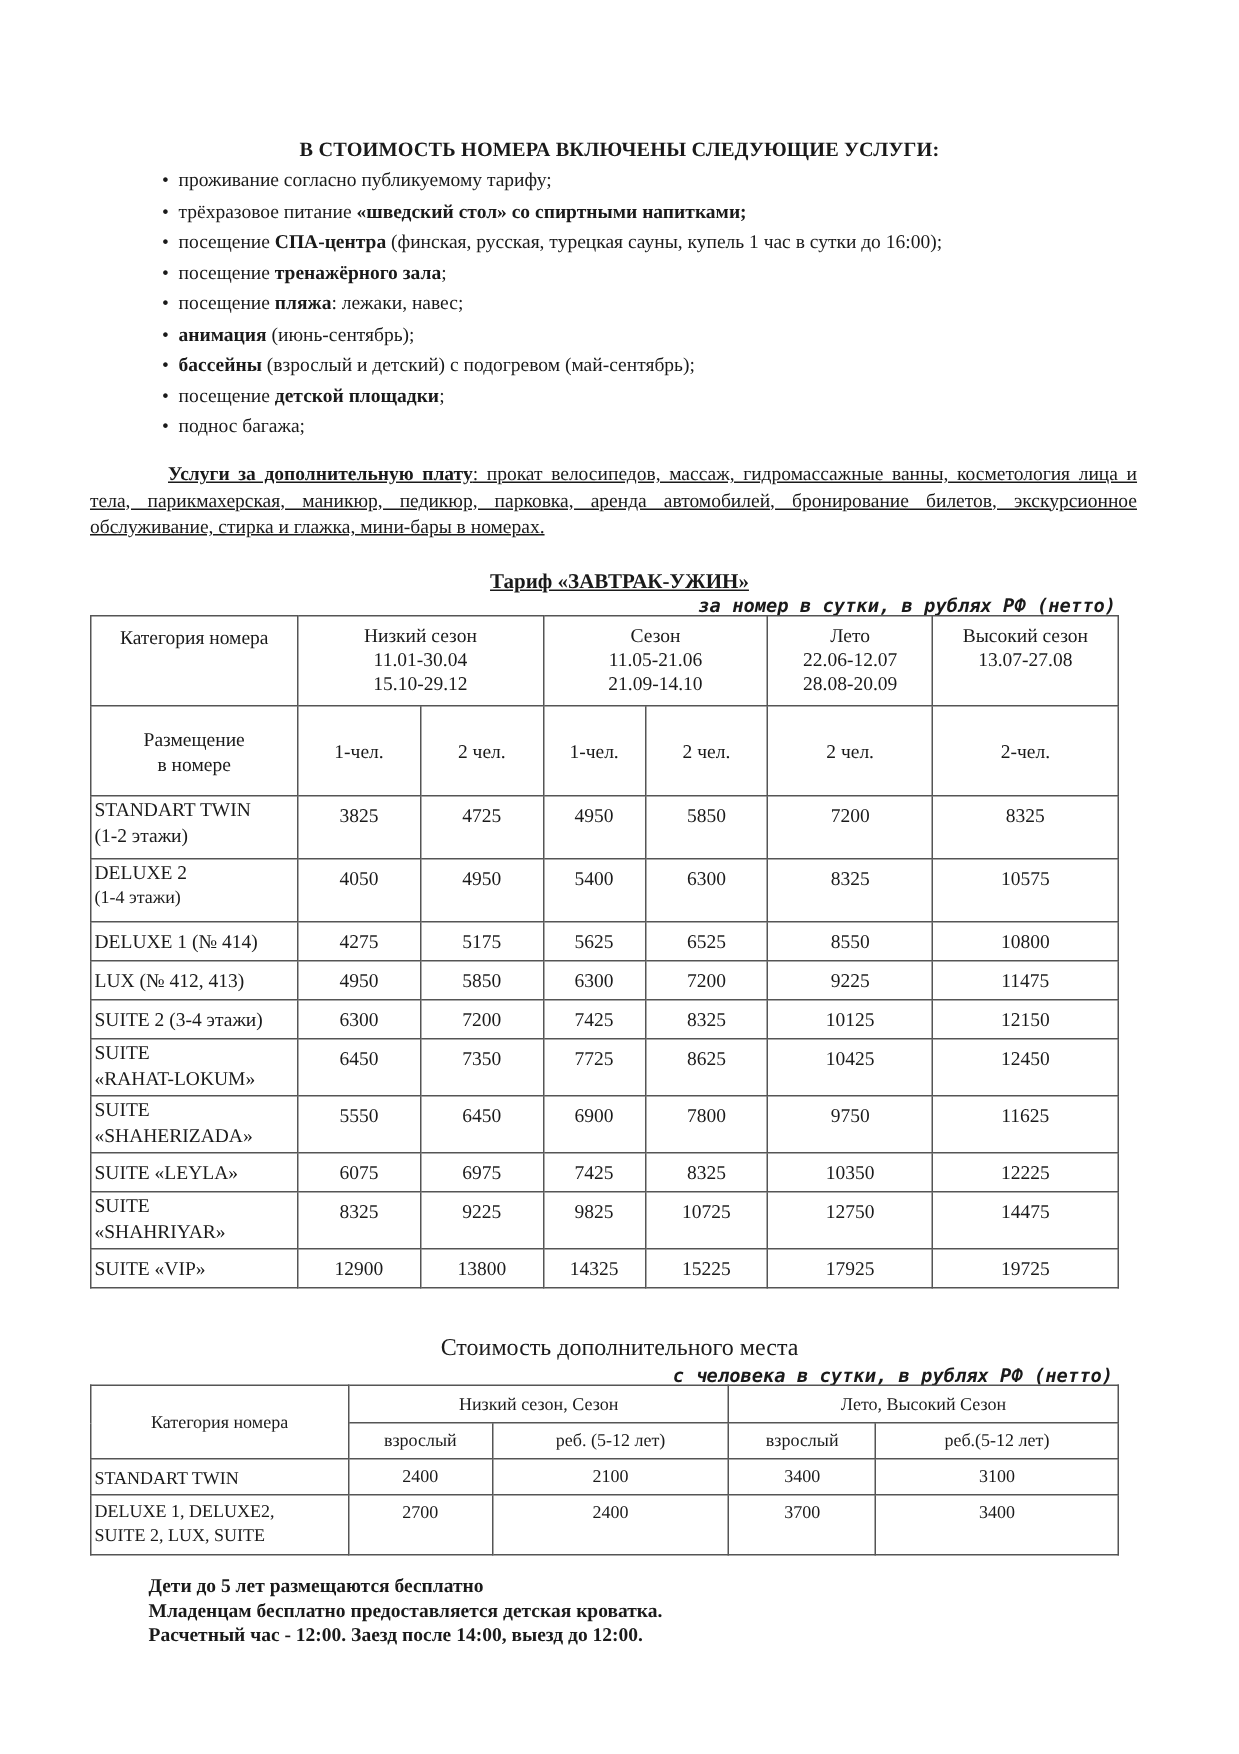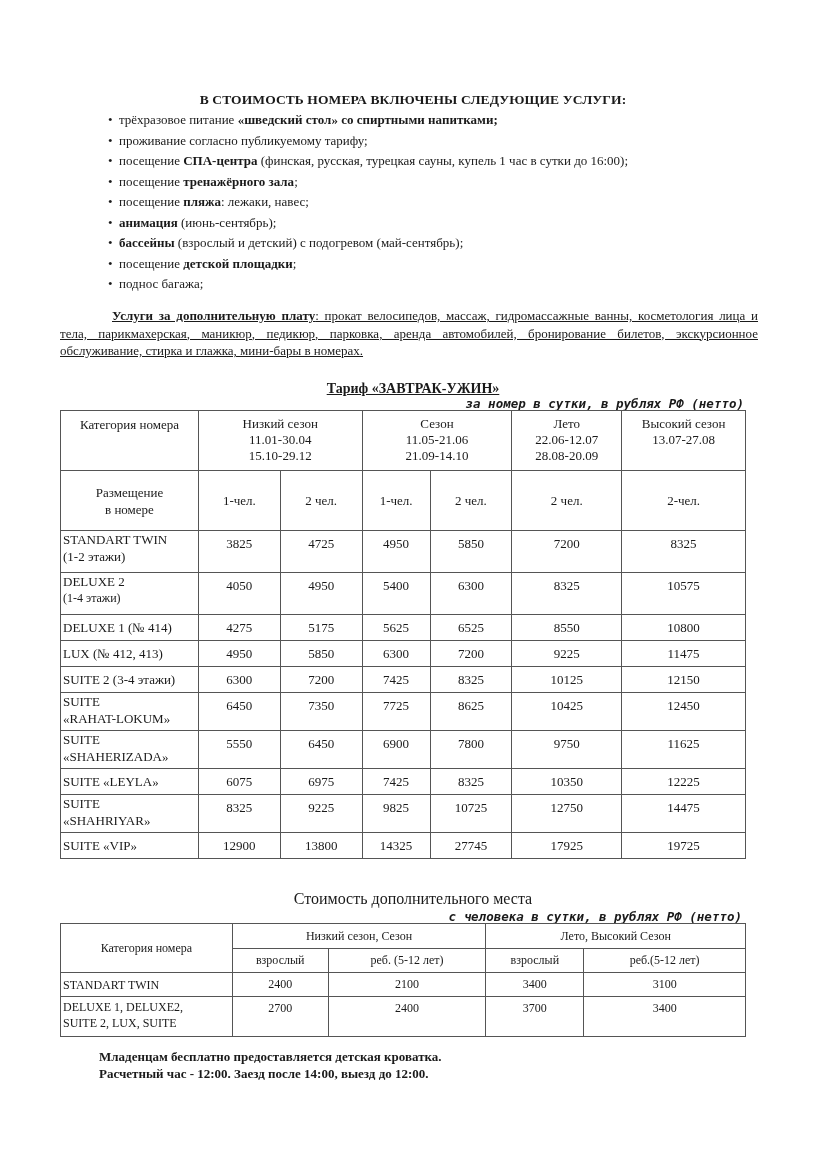--- a/index.html
+++ b/index.html
@@ -25,22 +25,22 @@
   .notes { position:absolute; left:99px; top:1049px; font-weight:bold; font-size:13px; line-height:16.5px; }
 </style>
 </head>
 <body>
 
 <div class="page">
 
   <div class="h1">В СТОИМОСТЬ НОМЕРА ВКЛЮЧЕНЫ СЛЕДУЮЩИЕ УСЛУГИ:</div>
 
   <div class="bullets">
+    <div><span class="dot">•</span><span>проживание согласно публикуемому тарифу;</span><b></b><span></span></div>
     <div><span class="dot">•</span><span>трёхразовое питание </span><b>«шведский стол» со спиртными напитками;</b><span></span></div>
-    <div><span class="dot">•</span><span>проживание согласно публикуемому тарифу;</span><b></b><span></span></div>
     <div><span class="dot">•</span><span>посещение </span><b>СПА-центра</b><span> (финская, русская, турецкая сауны, купель 1 час в сутки до 16:00);</span></div>
     <div><span class="dot">•</span><span>посещение </span><b>тренажёрного зала</b><span>;</span></div>
     <div><span class="dot">•</span><span>посещение </span><b>пляжа</b><span>: лежаки, навес;</span></div>
     <div><span class="dot">•</span><span></span><b>анимация</b><span> (июнь-сентябрь);</span></div>
     <div><span class="dot">•</span><span></span><b>бассейны</b><span> (взрослый и детский) с подогревом (май-сентябрь);</span></div>
     <div><span class="dot">•</span><span>посещение </span><b>детской площадки</b><span>;</span></div>
     <div><span class="dot">•</span><span>поднос багажа;</span><b></b><span></span></div>
   </div>
 
   <div class="extra"><b>Услуги за дополнительную плату</b><span>: прокат велосипедов, массаж, гидромассажные ванны, косметология лица и тела, парикмахерская, маникюр, педикюр, парковка, аренда автомобилей, бронирование билетов, экскурсионное обслуживание, стирка и глажка, мини-бары в номерах.</span></div>
@@ -187,21 +187,21 @@
           <td class="num">9825</td>
           <td class="num">10725</td>
           <td class="num">12750</td>
           <td class="num">14475</td>
     </tr>
     <tr style="height:26px">
       <td class="cat" style="vertical-align:middle">SUITE «VIP»</td>
       <td style="vertical-align:middle">12900</td>
           <td style="vertical-align:middle">13800</td>
           <td style="vertical-align:middle">14325</td>
-          <td style="vertical-align:middle">27745</td>
+          <td style="vertical-align:middle">15225</td>
           <td style="vertical-align:middle">17925</td>
           <td style="vertical-align:middle">19725</td>
     </tr>
   </tbody>
     </table>
 
   <div class="extra-title">Стоимость дополнительного места</div>
   <div class="sub2">с человека в сутки, в рублях РФ (нетто)</div>
 
   <table id="t2">
@@ -238,17 +238,18 @@
           </td>
       <td style="padding-top:4px">2700</td>
           <td style="padding-top:4px">2400</td>
           <td style="padding-top:4px">3700</td>
           <td style="padding-top:4px">3400</td>
     </tr>
   </tbody>
     </table>
 
   <div class="notes">
+    <div>Дети до 5 лет размещаются бесплатно</div>
     <div>Младенцам бесплатно предоставляется детская кроватка.</div>
     <div>Расчетный час - 12:00. Заезд после 14:00, выезд до 12:00.</div>
   </div>
 
 </div>
 
 </body></html>

